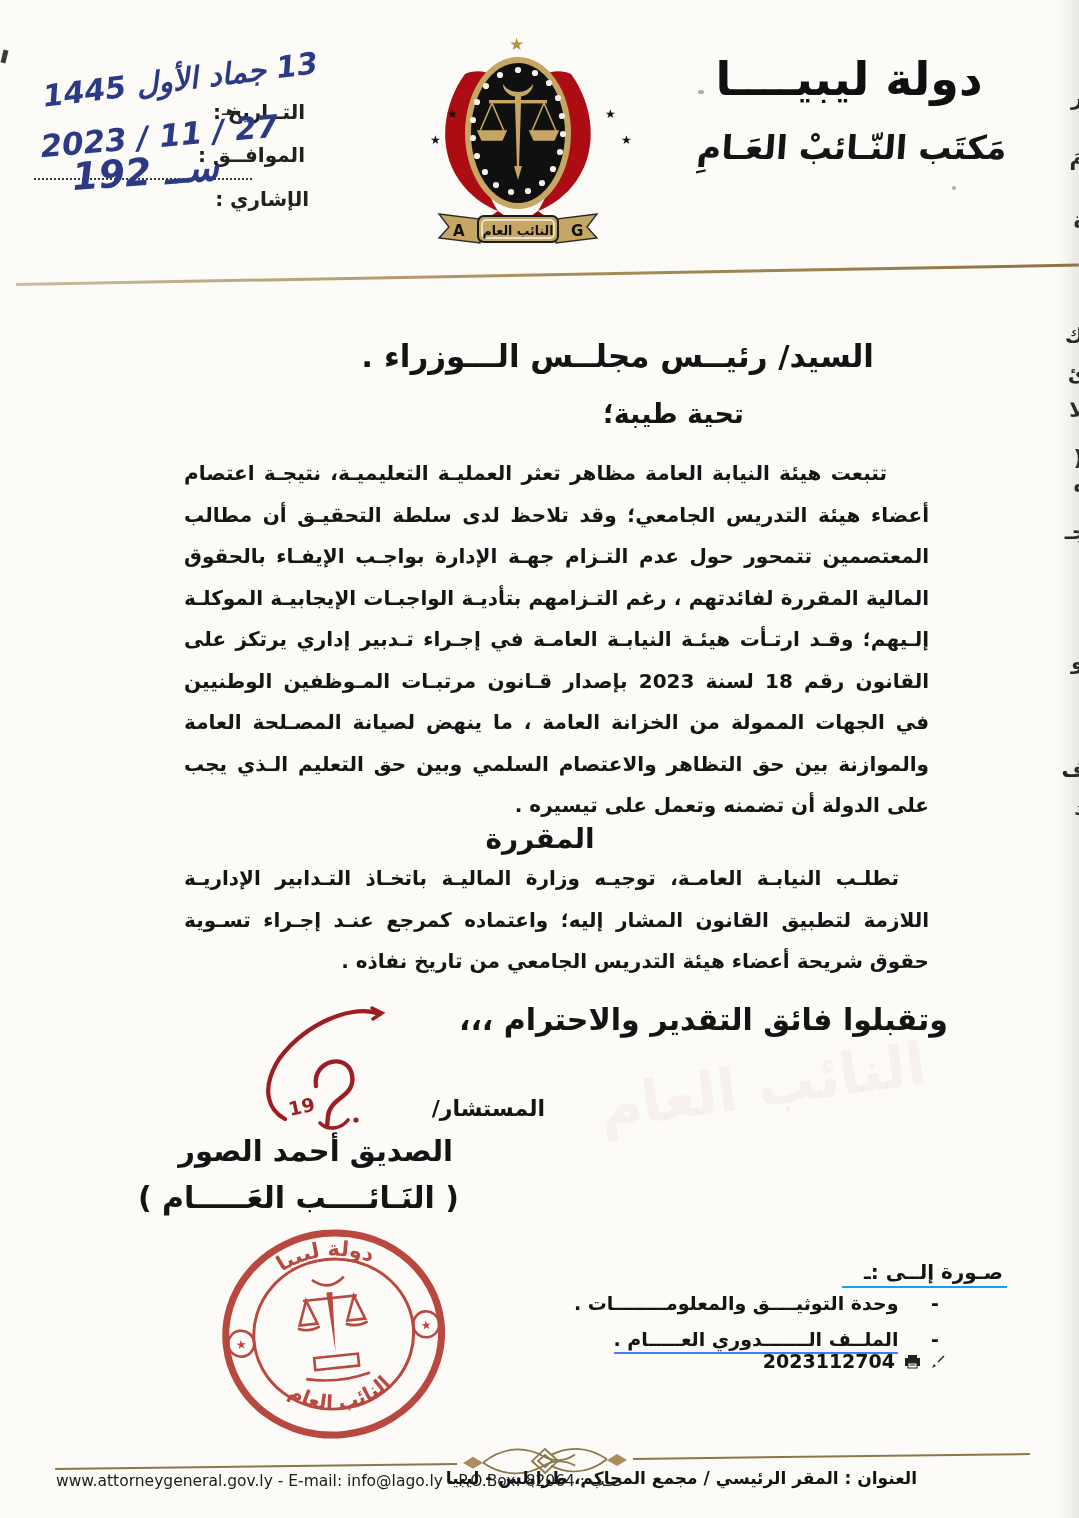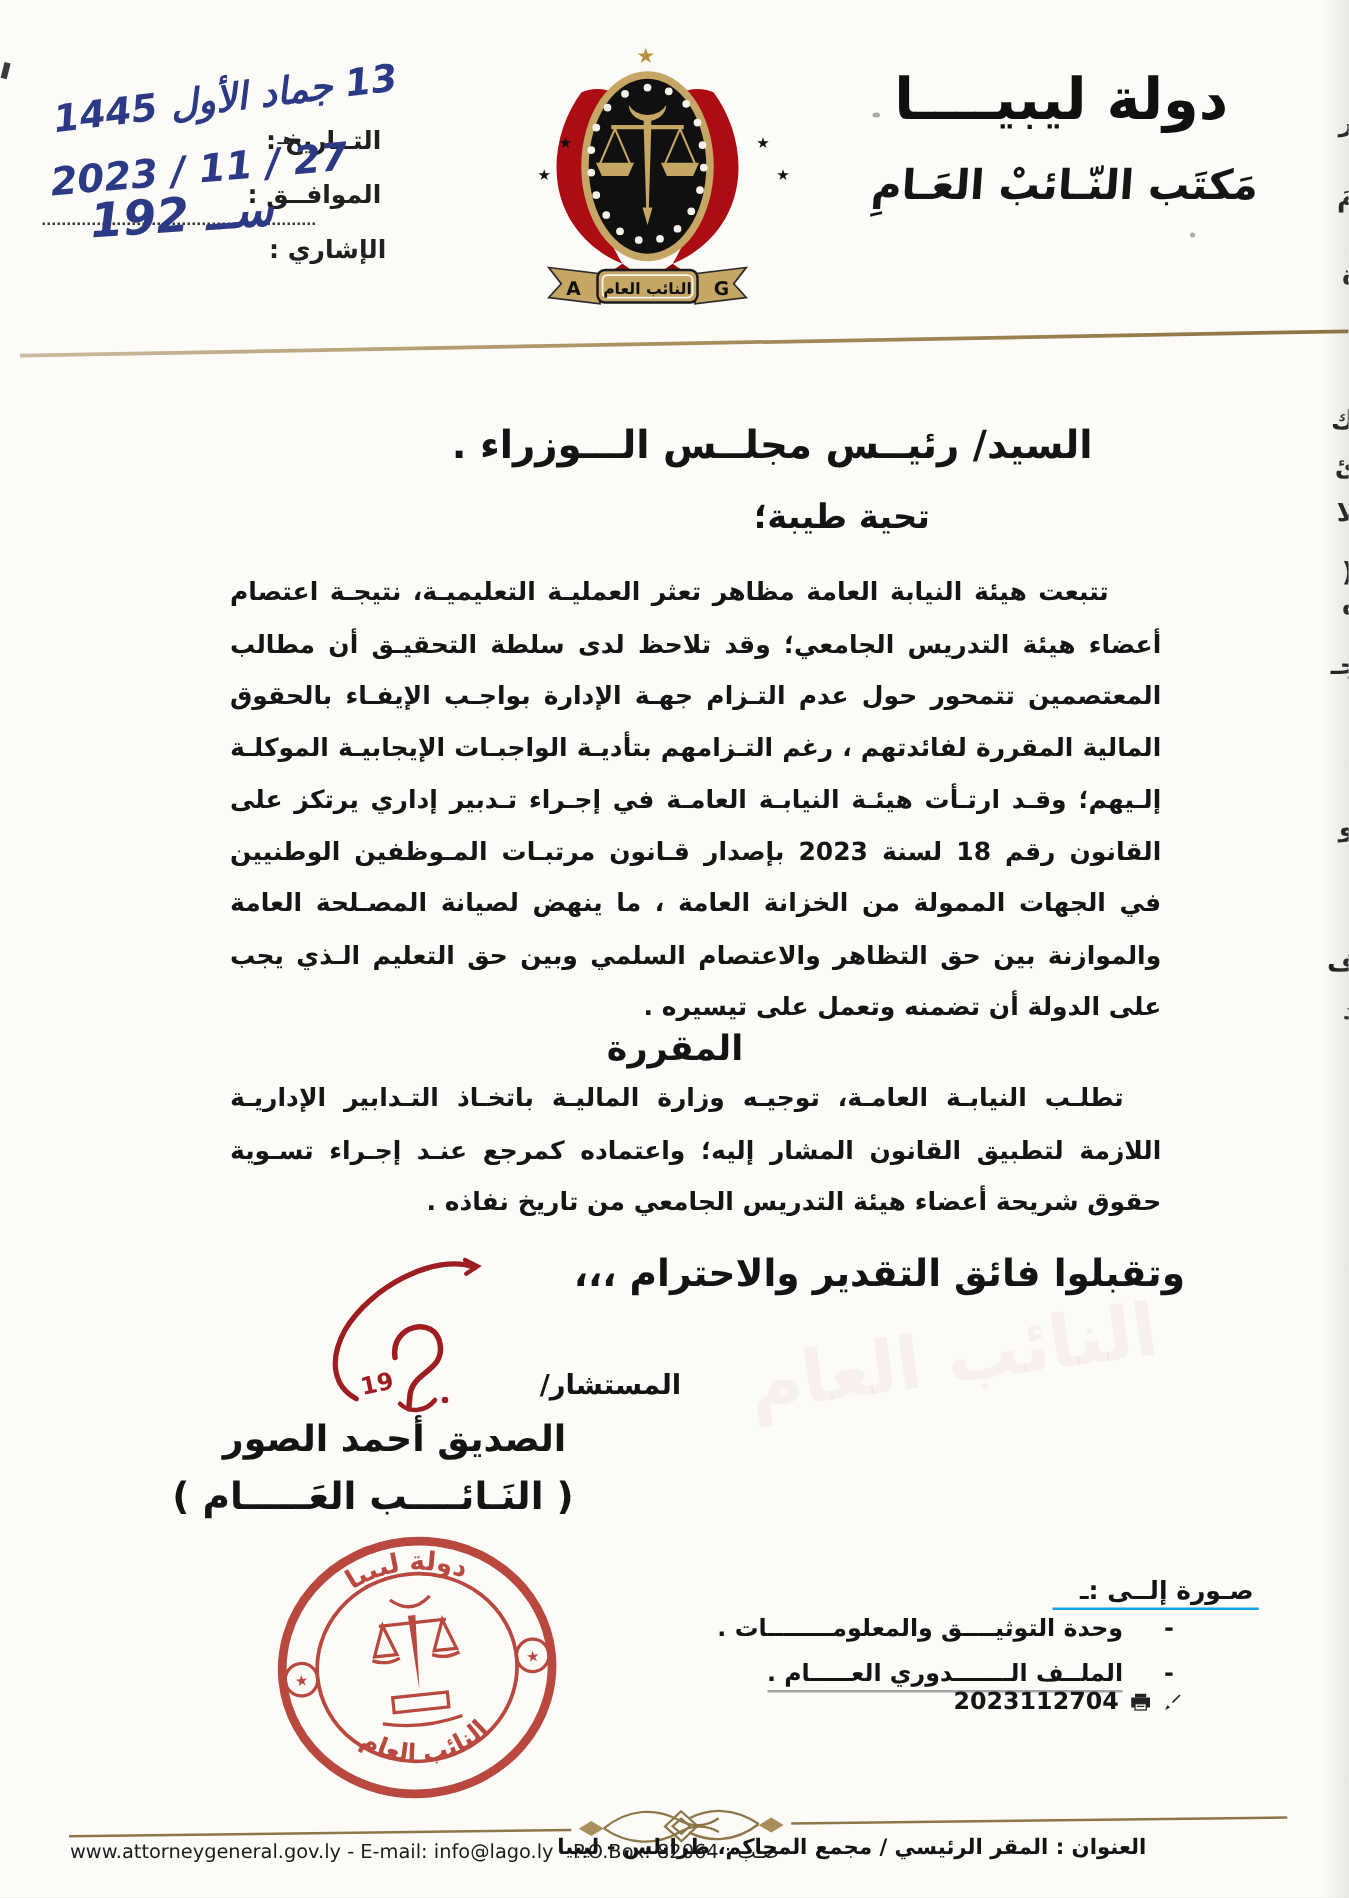--- a/index.html
+++ b/index.html
@@ -60,21 +60,21 @@
   }
   
   .copy-header{
     right:72px;top:1260px;font-size:20px;font-weight:bold;
     border-bottom:2px solid #0ea5e9;padding:0 4px 2px 22px;
   }
   .copy-item{right:140px;font-size:19px;font-weight:bold;white-space:nowrap;}
   .copy-item .dash{margin-left:26px;}
   .copy-item-1{top:1292px;}
   .copy-item-2{top:1328px;}
-  .copy-item-2 .itm{border-bottom:2px solid #a3a3a3;padding-bottom:2px;}
+  .copy-item-2 .itm{border-bottom:2px solid #3b82f6;padding-bottom:2px;}
   .doc-number-row{right:132px;top:1350px;font-size:19px;font-weight:bold;display:flex;gap:9px;align-items:center;}
   .doc-number{direction:ltr;unicode-bidi:embed;}
   
   .footer-right{right:162px;top:1468px;font-size:17px;font-weight:bold;white-space:nowrap;}
   .footer-left{left:56px;top:1472px;font-size:15.5px;color:#1b1b1b;white-space:nowrap;direction:ltr;}
   
   .edge-frag{position:absolute;color:#1d1d1d;font-weight:bold;font-size:21px;}
   .corner-mark{left:2px;top:50px;width:5px;height:13px;background:#3a3a3a;transform:rotate(14deg);}
   .speck{position:absolute;background:rgba(90,90,90,.5);border-radius:50%;}
 </style>

